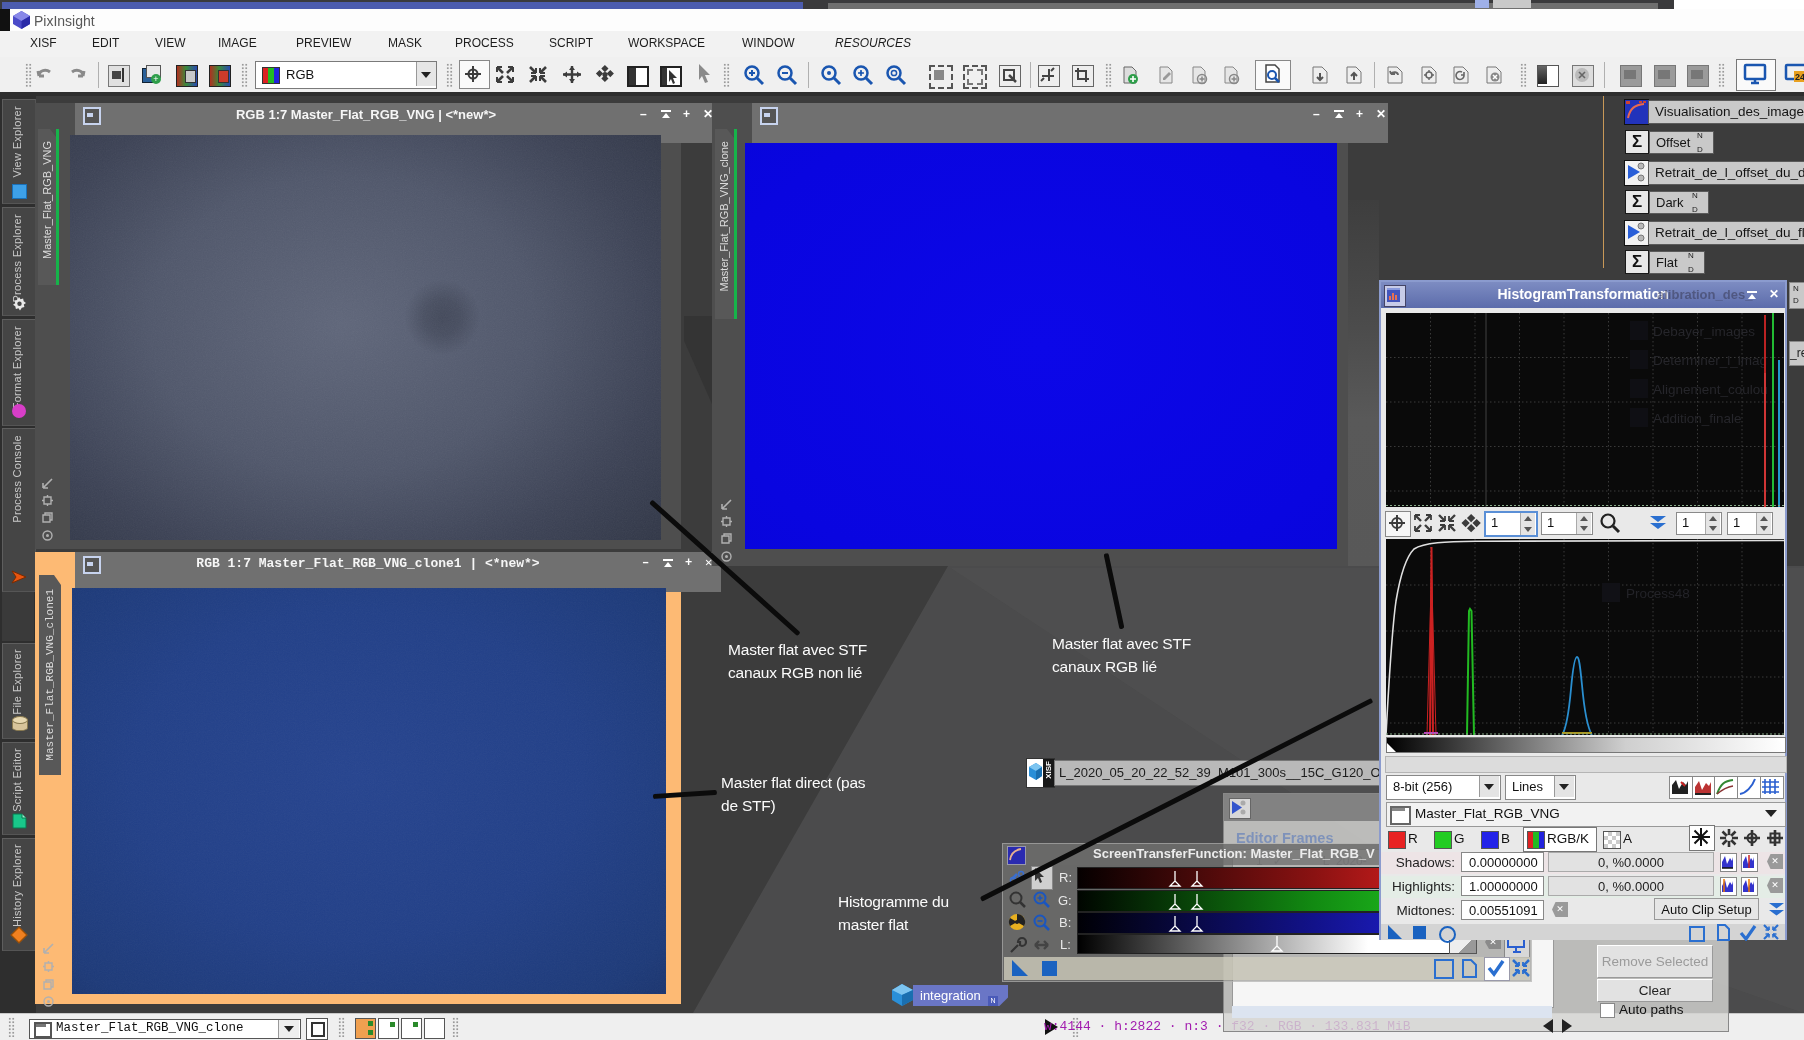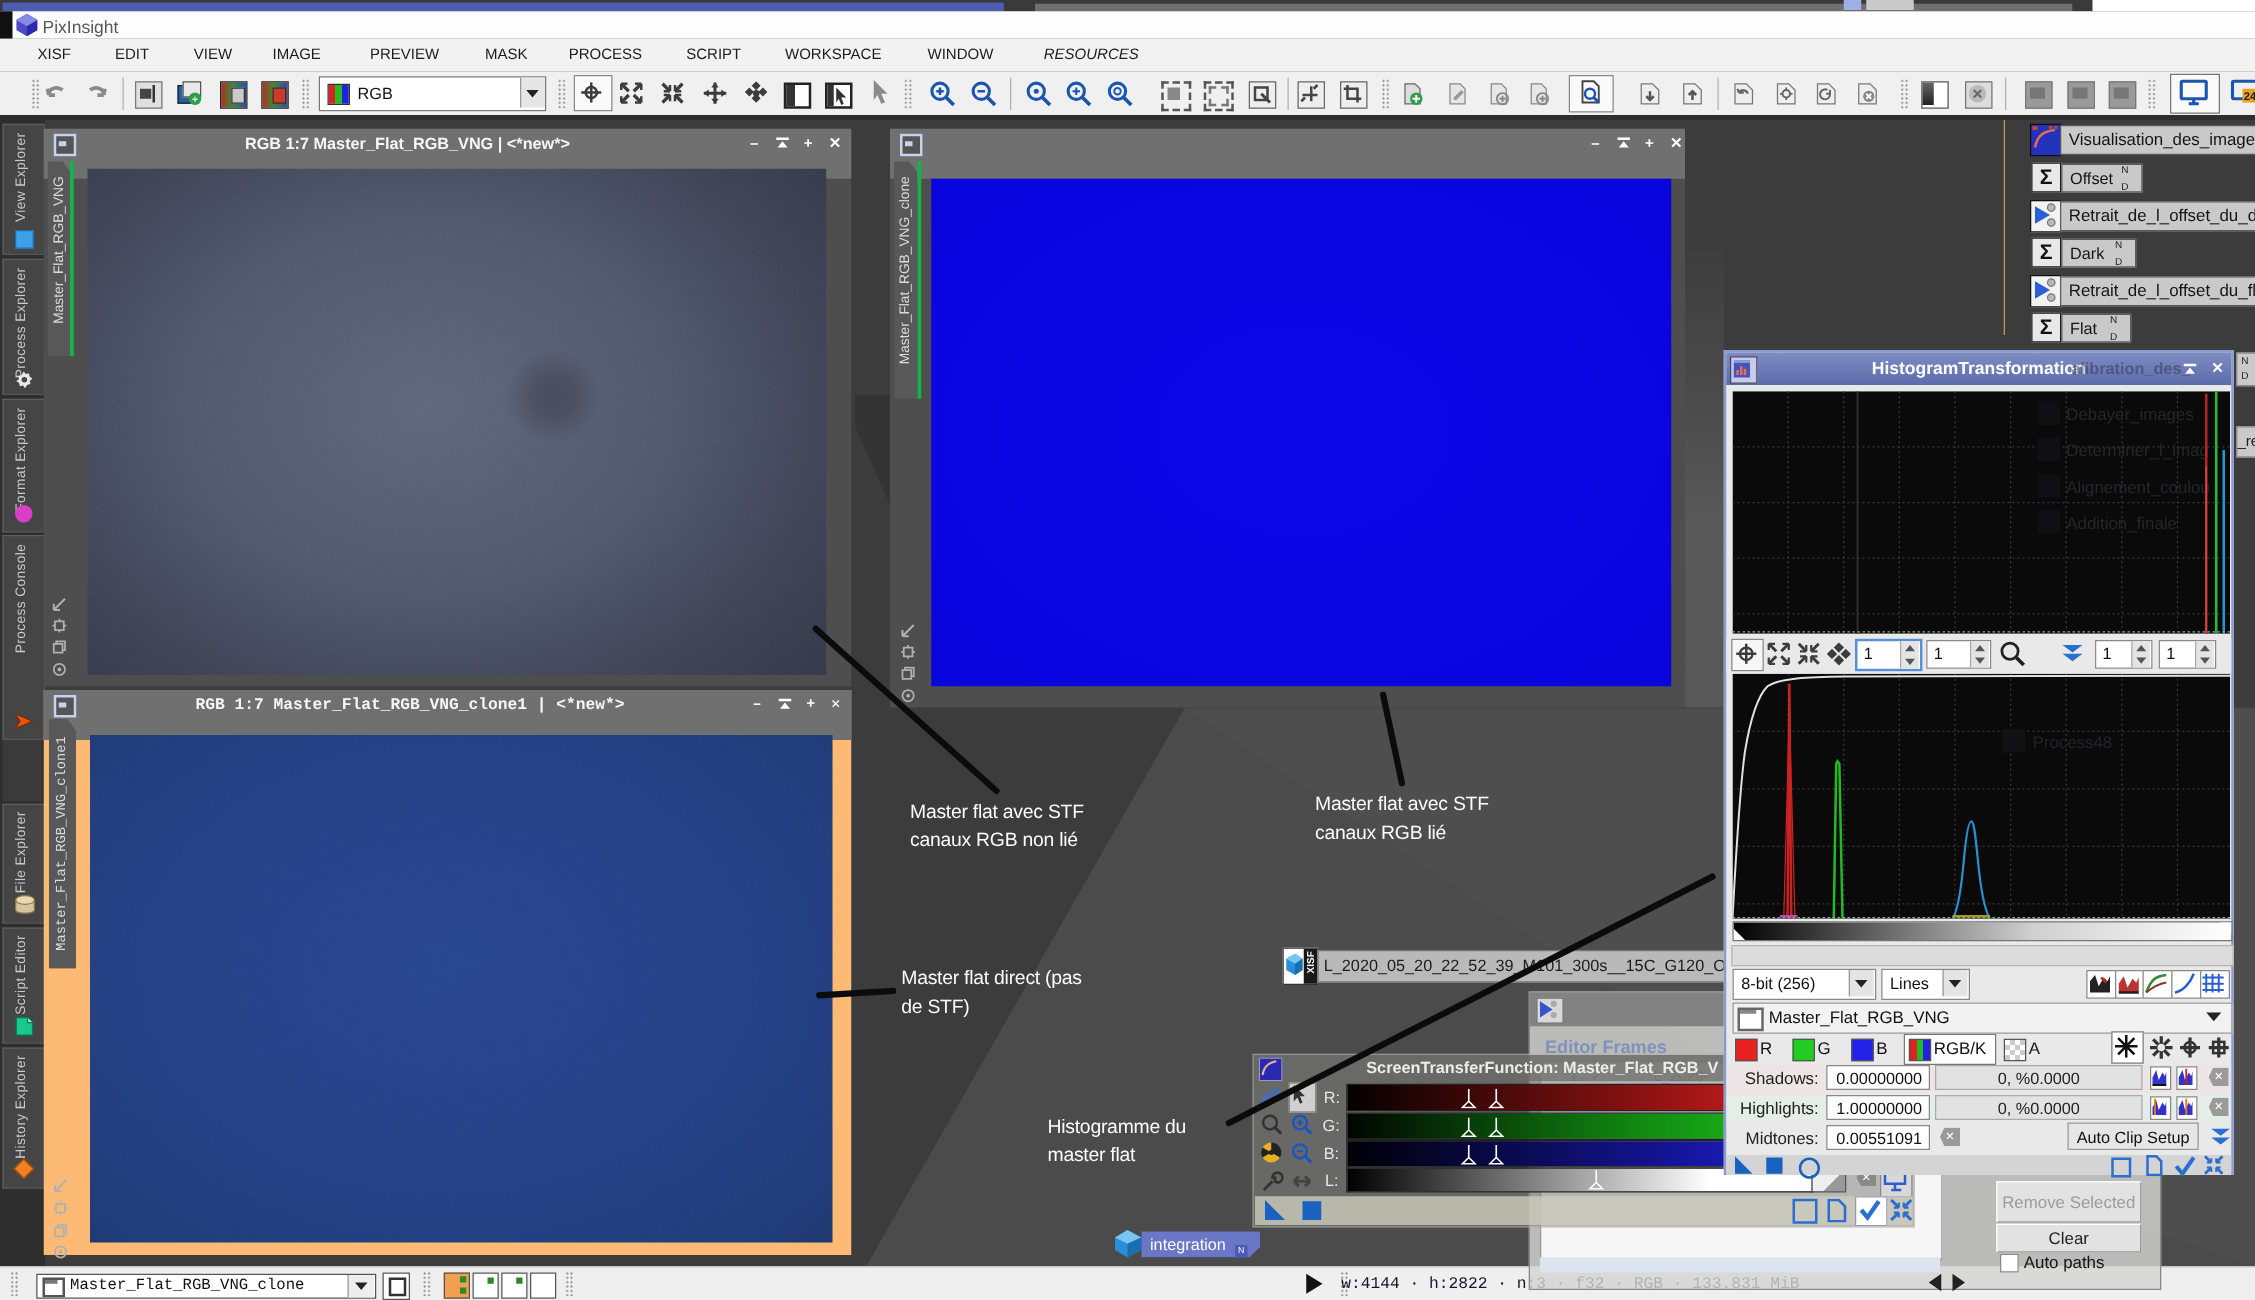--- a/index.html
+++ b/index.html
@@ -2,21 +2,21 @@
 <html><head>
 <meta charset="utf-8">
 <style>
   html,body{margin:0;padding:0;}
   body{width:1804px;height:1040px;position:relative;overflow:hidden;
        font-family:"Liberation Sans", sans-serif;background:#3c3c3c;}
   .a{position:absolute;}
   .tb-sep{width:1px;background:#b0b0b0;height:26px;top:62px;}
   .dots{width:7px;height:24px;top:63px;background-image:radial-gradient(#9a9a9a 0.9px, transparent 1px);background-size:3.5px 3.5px;}
   .ic{width:20px;height:20px;top:65px;}
-  .titlebar{height:40px;background:#707070;color:#f6f6f6;font-weight:bold;font-size:13px;}
+  .titlebar{height:40px;background:#707070;color:#f6f6f6;font-weight:bold;font-size:13px;margin-left:40px;}
   .wctl{position:absolute;top:4px;color:#fff;font-weight:bold;font-size:12px;line-height:14px;}
   .vtab{background:#585858;color:#dcdcdc;font-size:11px;}
   .vtxt{writing-mode:vertical-rl;transform:rotate(180deg);white-space:nowrap;}
   .sbtab{position:absolute;left:2px;width:32px;background:#454545;border:1px solid #555;border-left-color:#5e5e5e;border-top-color:#5e5e5e;}
   .sbtxt{position:absolute;left:8px;top:6px;writing-mode:vertical-rl;transform:rotate(180deg);font-size:11px;color:#c9c9c9;white-space:nowrap;letter-spacing:0.3px;}
   .ann{color:#fbfbfb;font-size:15.5px;line-height:23px;letter-spacing:-0.2px;z-index:4;}
   .arrow{background:#0b0b0b;transform-origin:0 50%;border-radius:2px;z-index:4;}
   .pbtn-lab{background:#c9c9c9;border:1px solid #5a5a5a;font-size:13.5px;color:#141414;line-height:21px;padding-left:6px;white-space:nowrap;overflow:hidden;}
   .sigico{width:22px;height:22px;background:#e8e8e8;border:1px solid #1a1a1a;color:#111;font-weight:bold;font-size:17px;text-align:center;line-height:21px;}
   .spin{background:#fff;border:1px solid #8a8a8a;font-size:13px;color:#111;}
@@ -857,16 +857,16 @@
   <div class="a" style="left:378px;top:4px;width:19px;height:19px;background:#fff;border:1px solid #555;">
       <div class="a" style="left:11px;top:3px;width:5px;height:5px;background:#2a8a2a;"></div>
     </div>
   <div class="a" style="left:401px;top:4px;width:19px;height:19px;background:#fff;border:1px solid #555;">
       <div class="a" style="left:11px;top:3px;width:5px;height:5px;background:#2a8a2a;"></div>
     </div>
   <div class="a" style="left:424px;top:4px;width:19px;height:19px;background:#fff;border:1px solid #555;"></div>
   <div class="a" style="left:452px;top:3px;width:7px;height:20px;background-image:radial-gradient(#9a9a9a 0.9px, transparent 1px);background-size:3.5px 3.5px;"></div>
   <div class="a" style="left:1045px;top:5px;width:0;height:0;border-top:8px solid transparent;border-bottom:8px solid transparent;border-left:13px solid #111;"></div>
   <div class="a" style="left:1072px;top:3px;width:7px;height:20px;background-image:radial-gradient(#9a9a9a 0.9px, transparent 1px);background-size:3.5px 3.5px;"></div>
-  <div class="a mono" style="left:1073px;top:5px;font-size:13px;color:#0f172a;">w:4144 · h:2822 · n:3 · f32 · RGB · 133.831 MiB</div>
+  <div class="a mono" style="left:1044px;top:5px;font-size:13px;color:#a21caf;">w:4144 · h:2822 · n:3 · f32 · RGB · 133.831 MiB</div>
 </div>
 <div class="a" style="left:1543px;top:1019px;width:0;height:0;border-top:7px solid transparent;border-bottom:7px solid transparent;border-right:10px solid #222;z-index:4;"></div>
 <div class="a" style="left:1562px;top:1019px;width:0;height:0;border-top:7px solid transparent;border-bottom:7px solid transparent;border-left:10px solid #222;z-index:4;"></div>
 
 </body></html>

